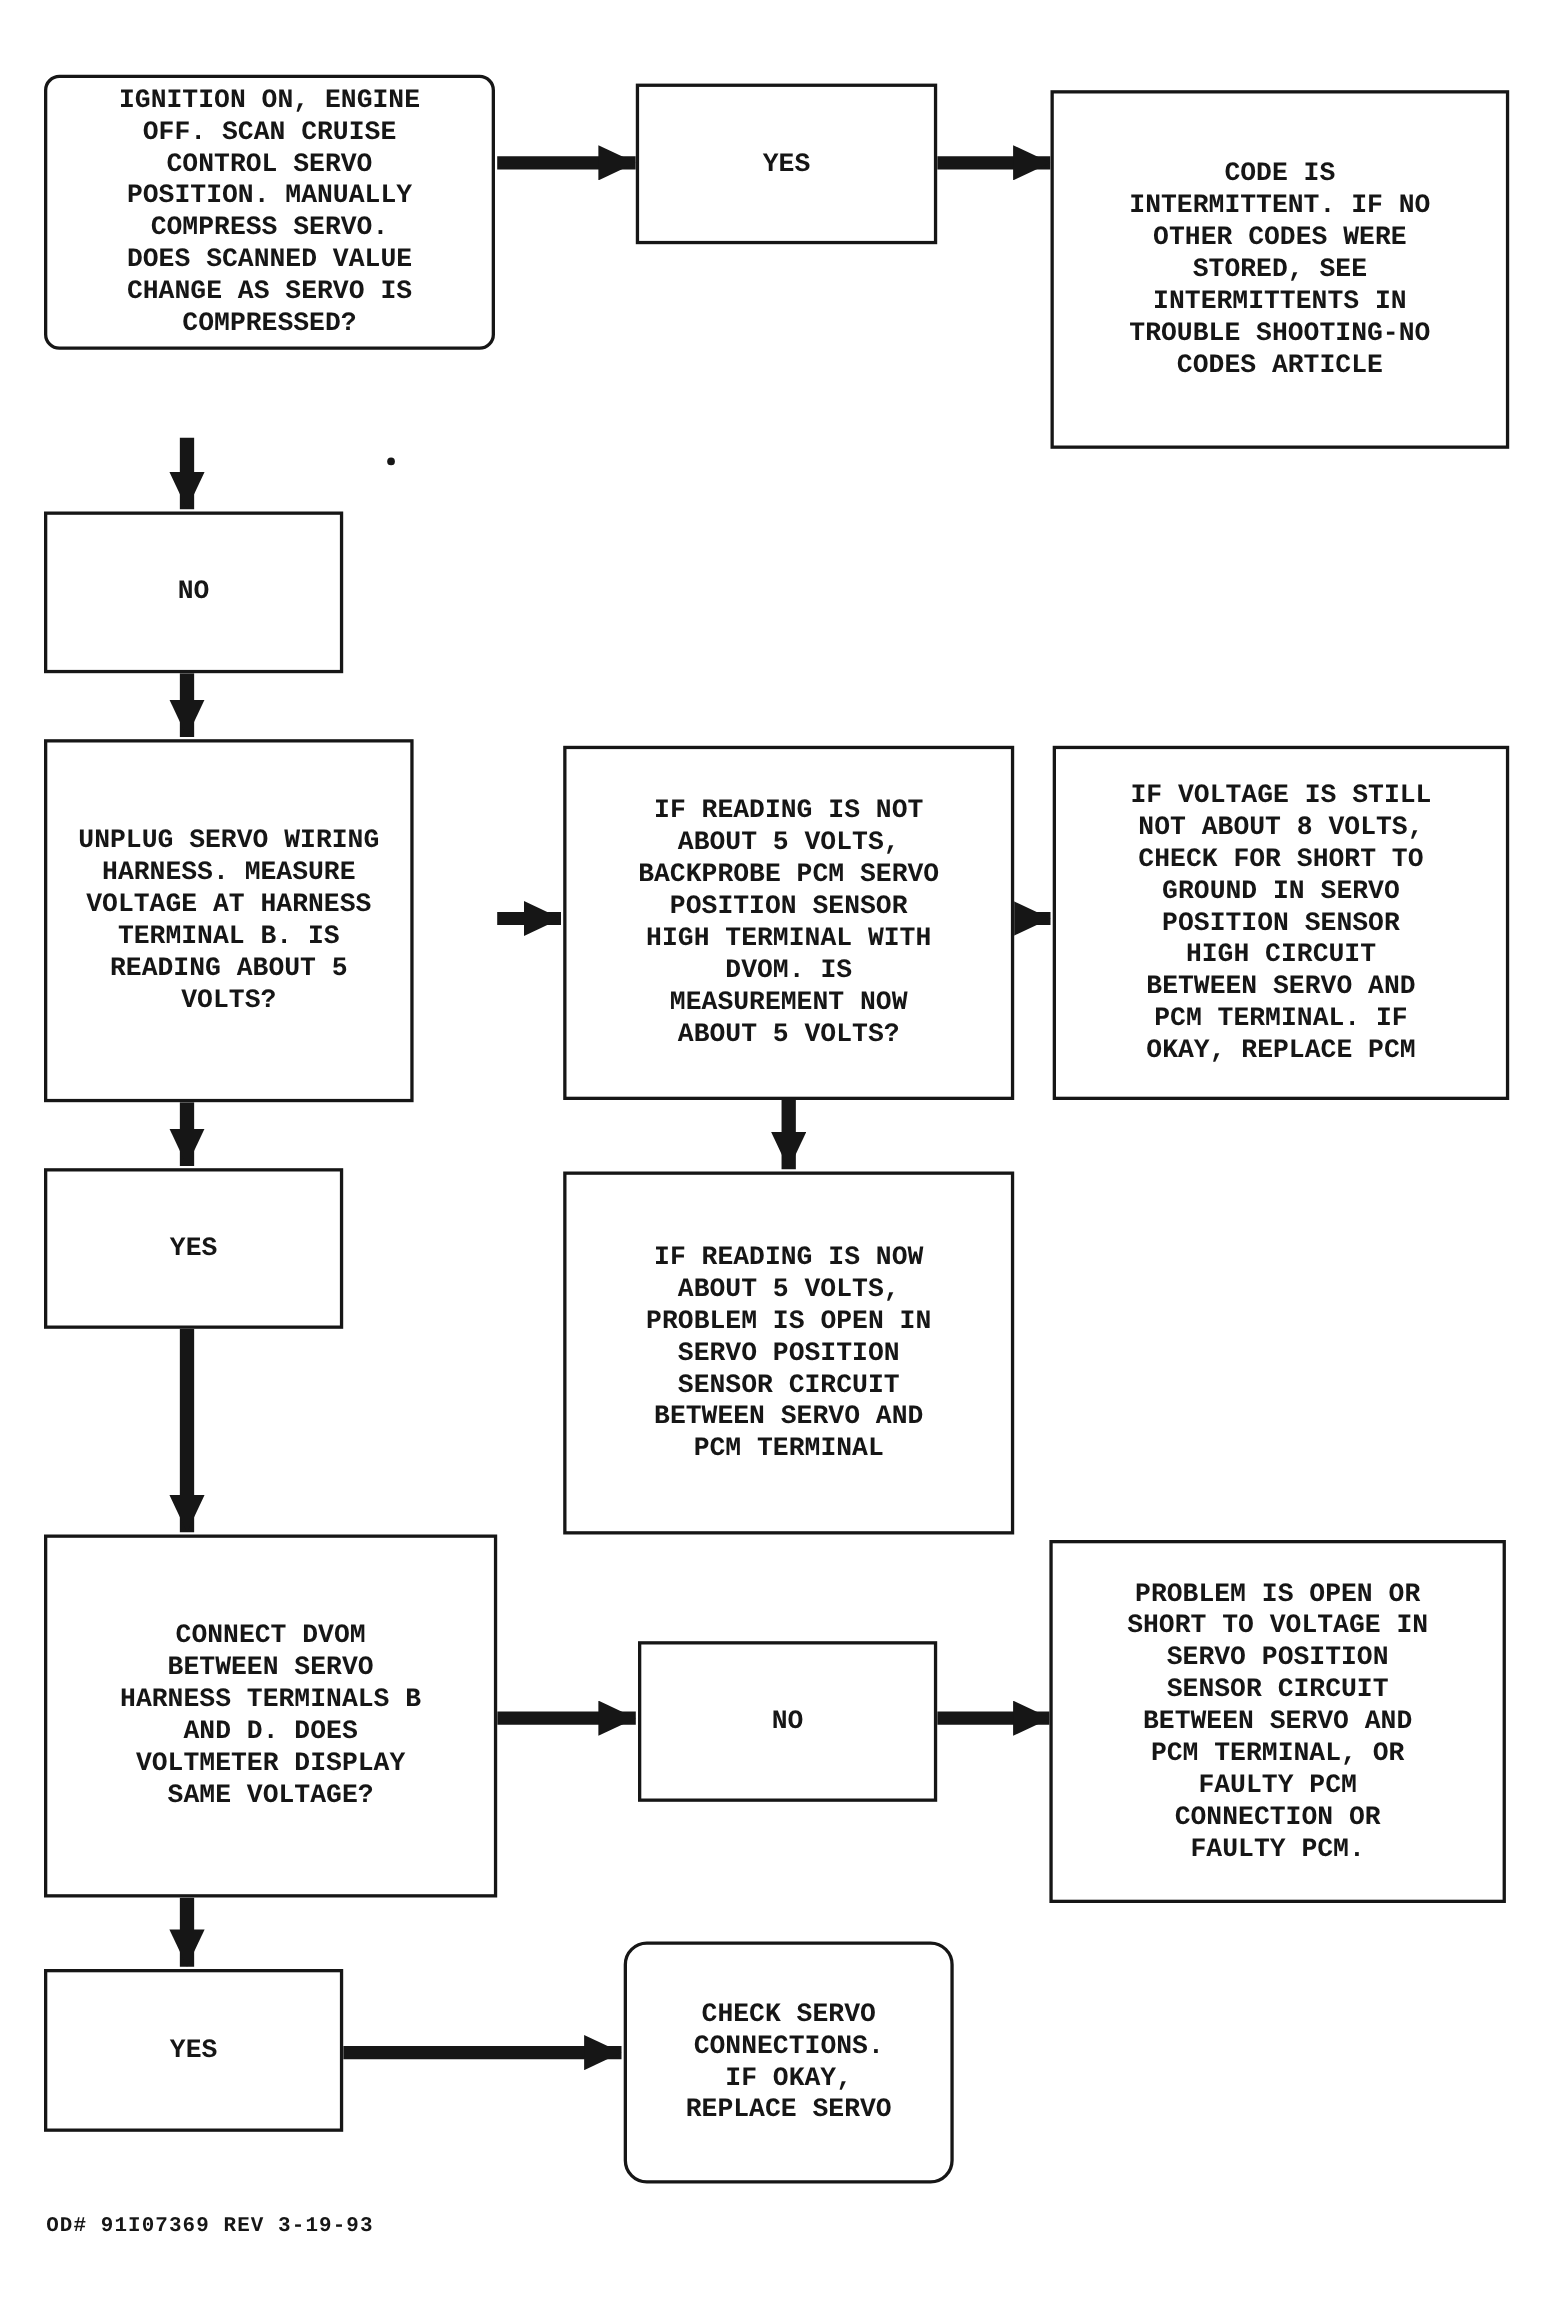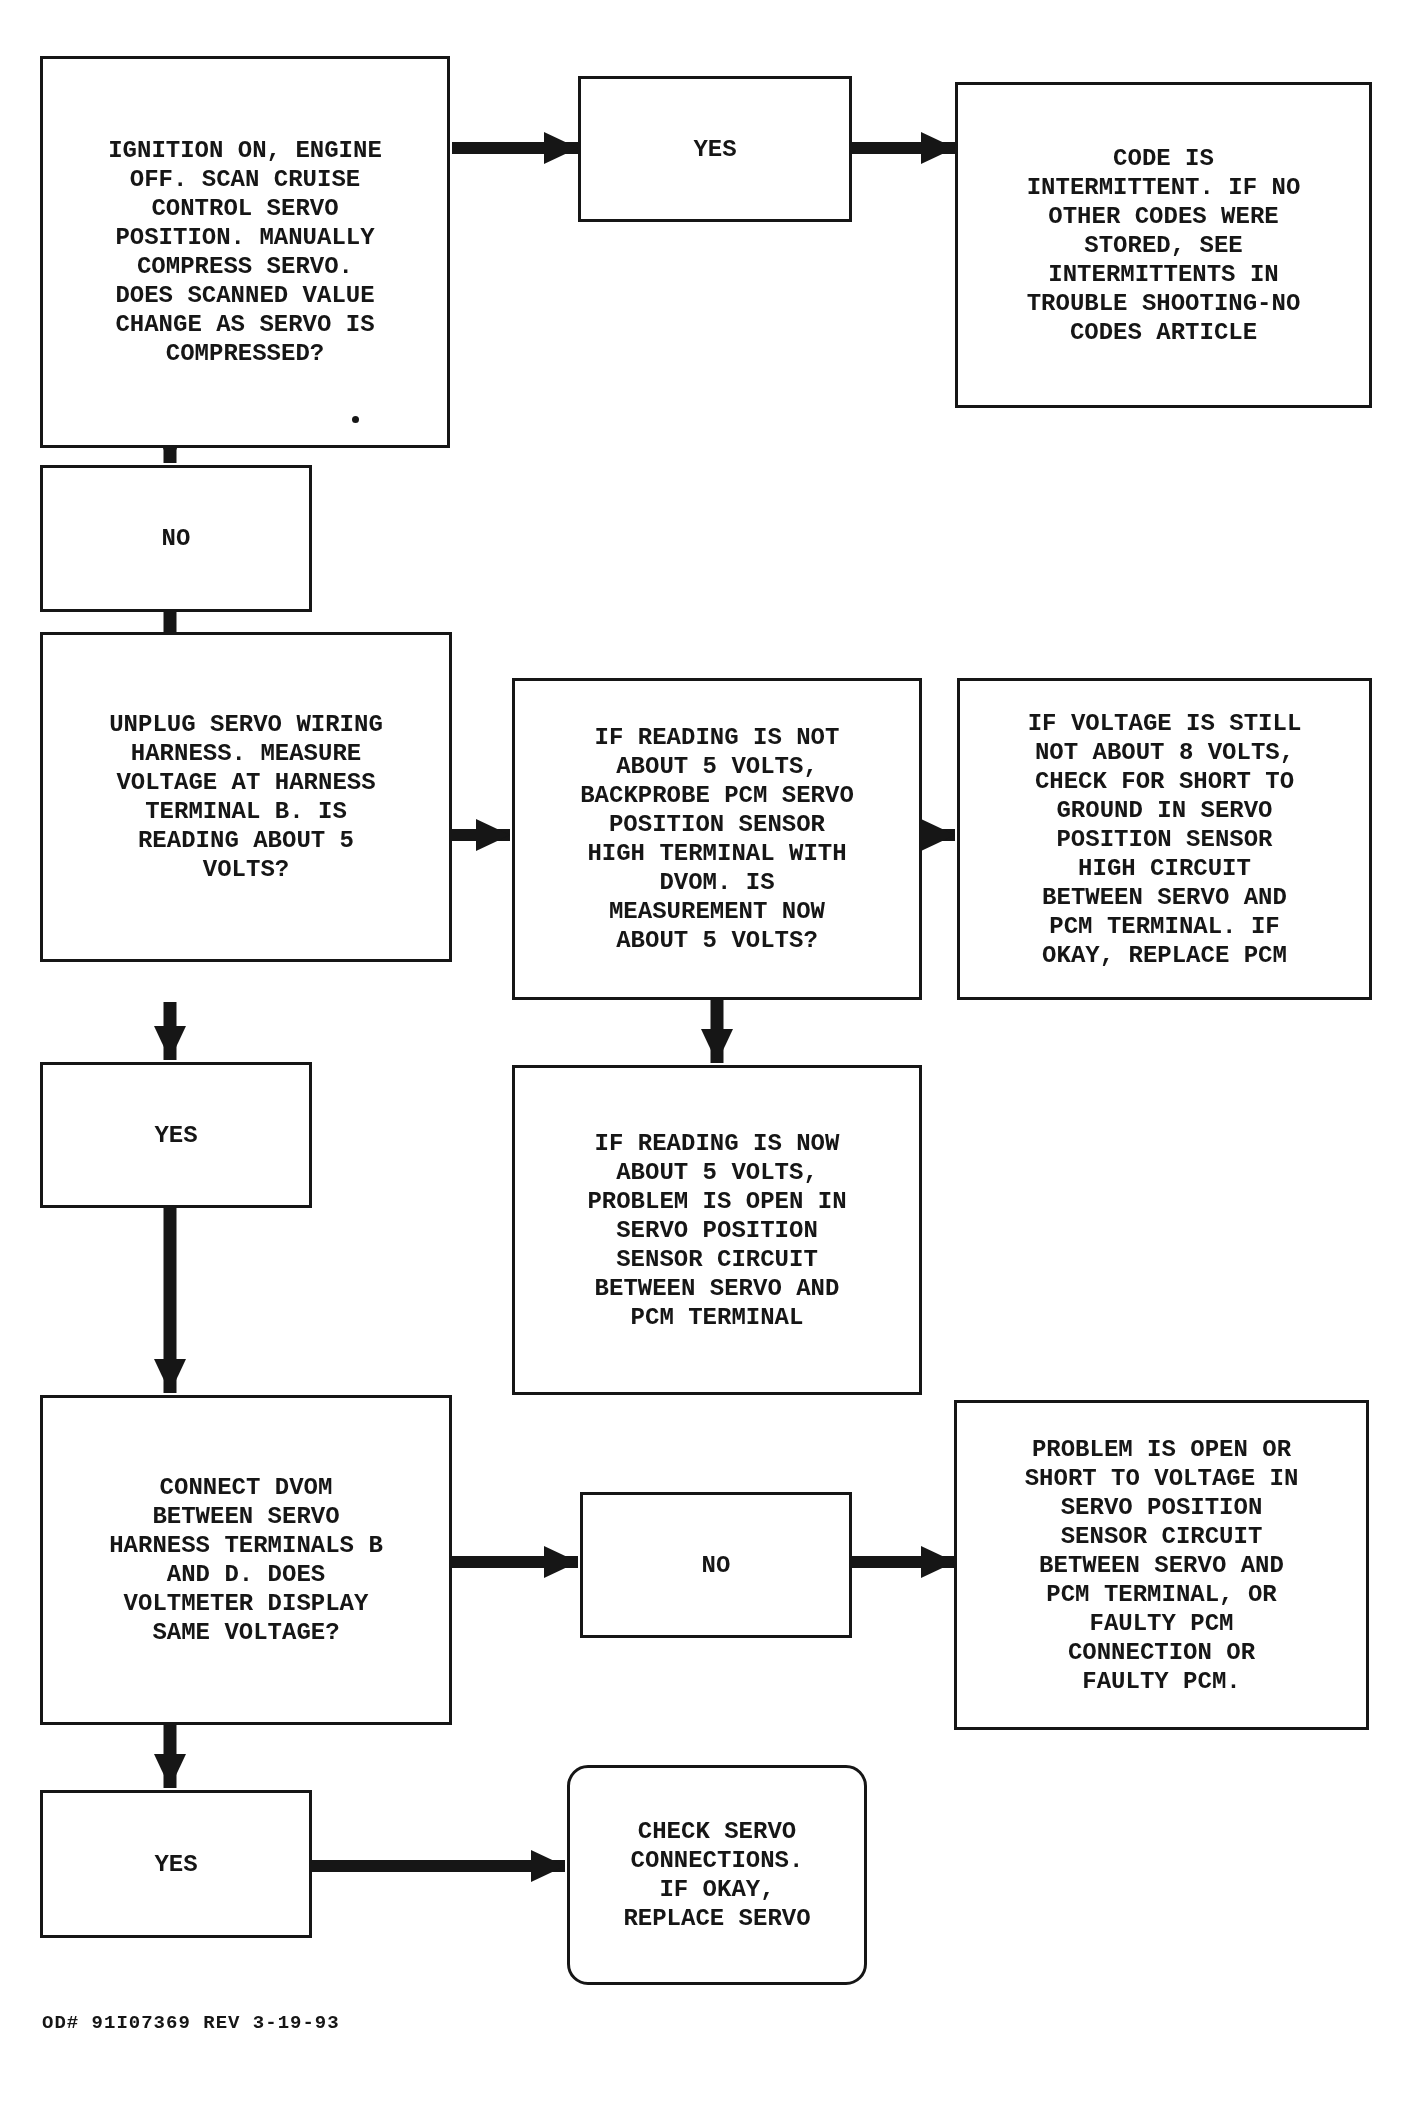--- a/index.html
+++ b/index.html
@@ -70,42 +70,42 @@
     <line x1="922" y1="835" x2="955" y2="835" stroke="#161616" stroke-width="12" marker-end="url(#head)"></line>
     <line x1="170" y1="1002" x2="170" y2="1060" stroke="#161616" stroke-width="13" marker-end="url(#head)"></line>
     <line x1="717" y1="1000" x2="717" y2="1063" stroke="#161616" stroke-width="13" marker-end="url(#head)"></line>
     <line x1="170" y1="1208" x2="170" y2="1393" stroke="#161616" stroke-width="13" marker-end="url(#head)"></line>
     <line x1="452" y1="1562" x2="578" y2="1562" stroke="#161616" stroke-width="12" marker-end="url(#head)"></line>
     <line x1="852" y1="1562" x2="955" y2="1562" stroke="#161616" stroke-width="12" marker-end="url(#head)"></line>
     <line x1="170" y1="1725" x2="170" y2="1788" stroke="#161616" stroke-width="13" marker-end="url(#head)"></line>
     <line x1="312" y1="1866" x2="565" y2="1866" stroke="#161616" stroke-width="12" marker-end="url(#head)"></line>
   </svg>
 
-  <div class="node" style="left:40px; top:56px; width:410px; height:392px;">IGNITION ON, ENGINE
+  <div class="node" style="left:40px; top:68px; width:410px; height:250px;border-radius:14px;">IGNITION ON, ENGINE
 OFF. SCAN CRUISE
 CONTROL SERVO
 POSITION. MANUALLY
 COMPRESS SERVO.
 DOES SCANNED VALUE
 CHANGE AS SERVO IS
 COMPRESSED?</div>
 
   <div class="node" style="left:578px; top:76px; width:274px; height:146px;">YES</div>
 
   <div class="node" style="left:955px; top:82px; width:417px; height:326px;">CODE IS
 INTERMITTENT. IF NO
 OTHER CODES WERE
 STORED, SEE
 INTERMITTENTS IN
 TROUBLE SHOOTING-NO
 CODES ARTICLE</div>
 
   <div class="node" style="left:40px; top:465px; width:272px; height:147px;">NO</div>
 
-  <div class="node" style="left:40px; top:632px; width:412px; height:330px;text-align:center;">UNPLUG SERVO WIRING
+  <div class="node" style="left:40px; top:672px; width:336px; height:330px;text-align:center;">UNPLUG SERVO WIRING
 HARNESS. MEASURE
 VOLTAGE AT HARNESS
 TERMINAL B. IS
 READING ABOUT 5
 VOLTS?</div>
 
   <div class="node" style="left:512px; top:678px; width:410px; height:322px;">IF READING IS NOT
 ABOUT 5 VOLTS,
 BACKPROBE PCM SERVO
 POSITION SENSOR

